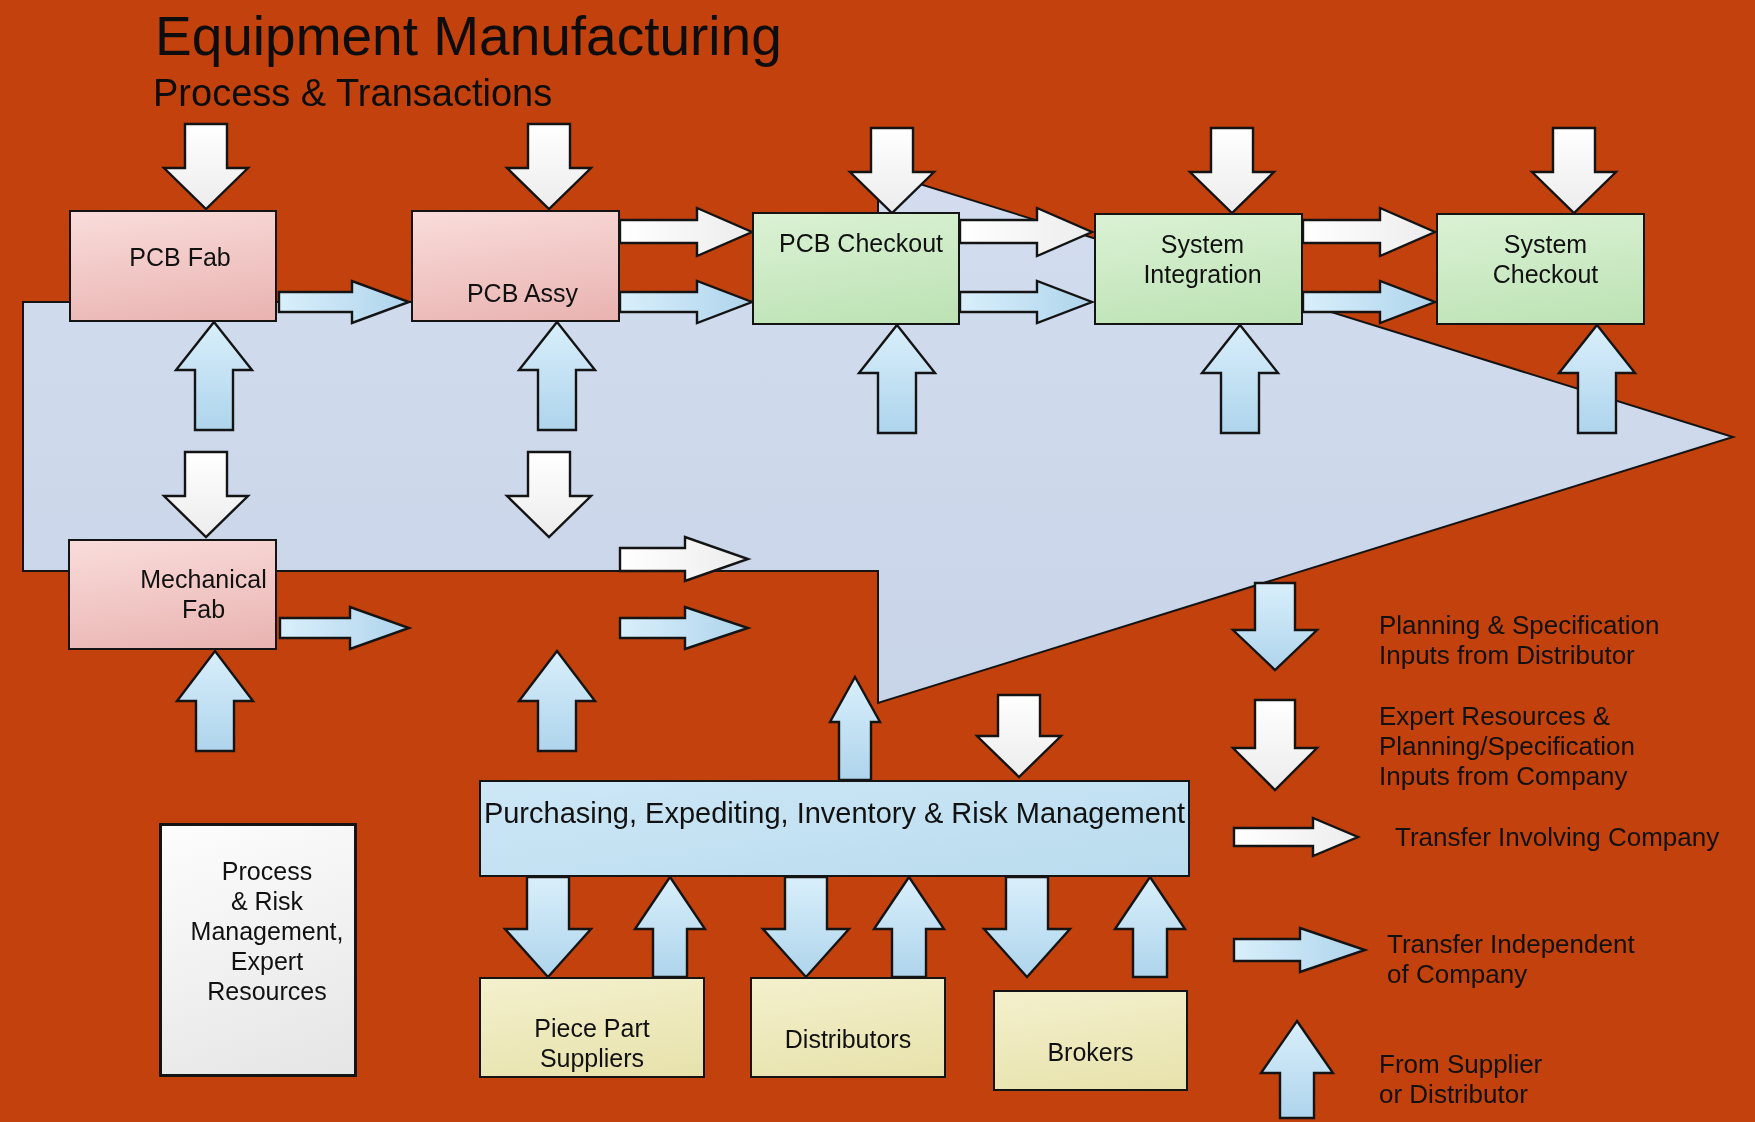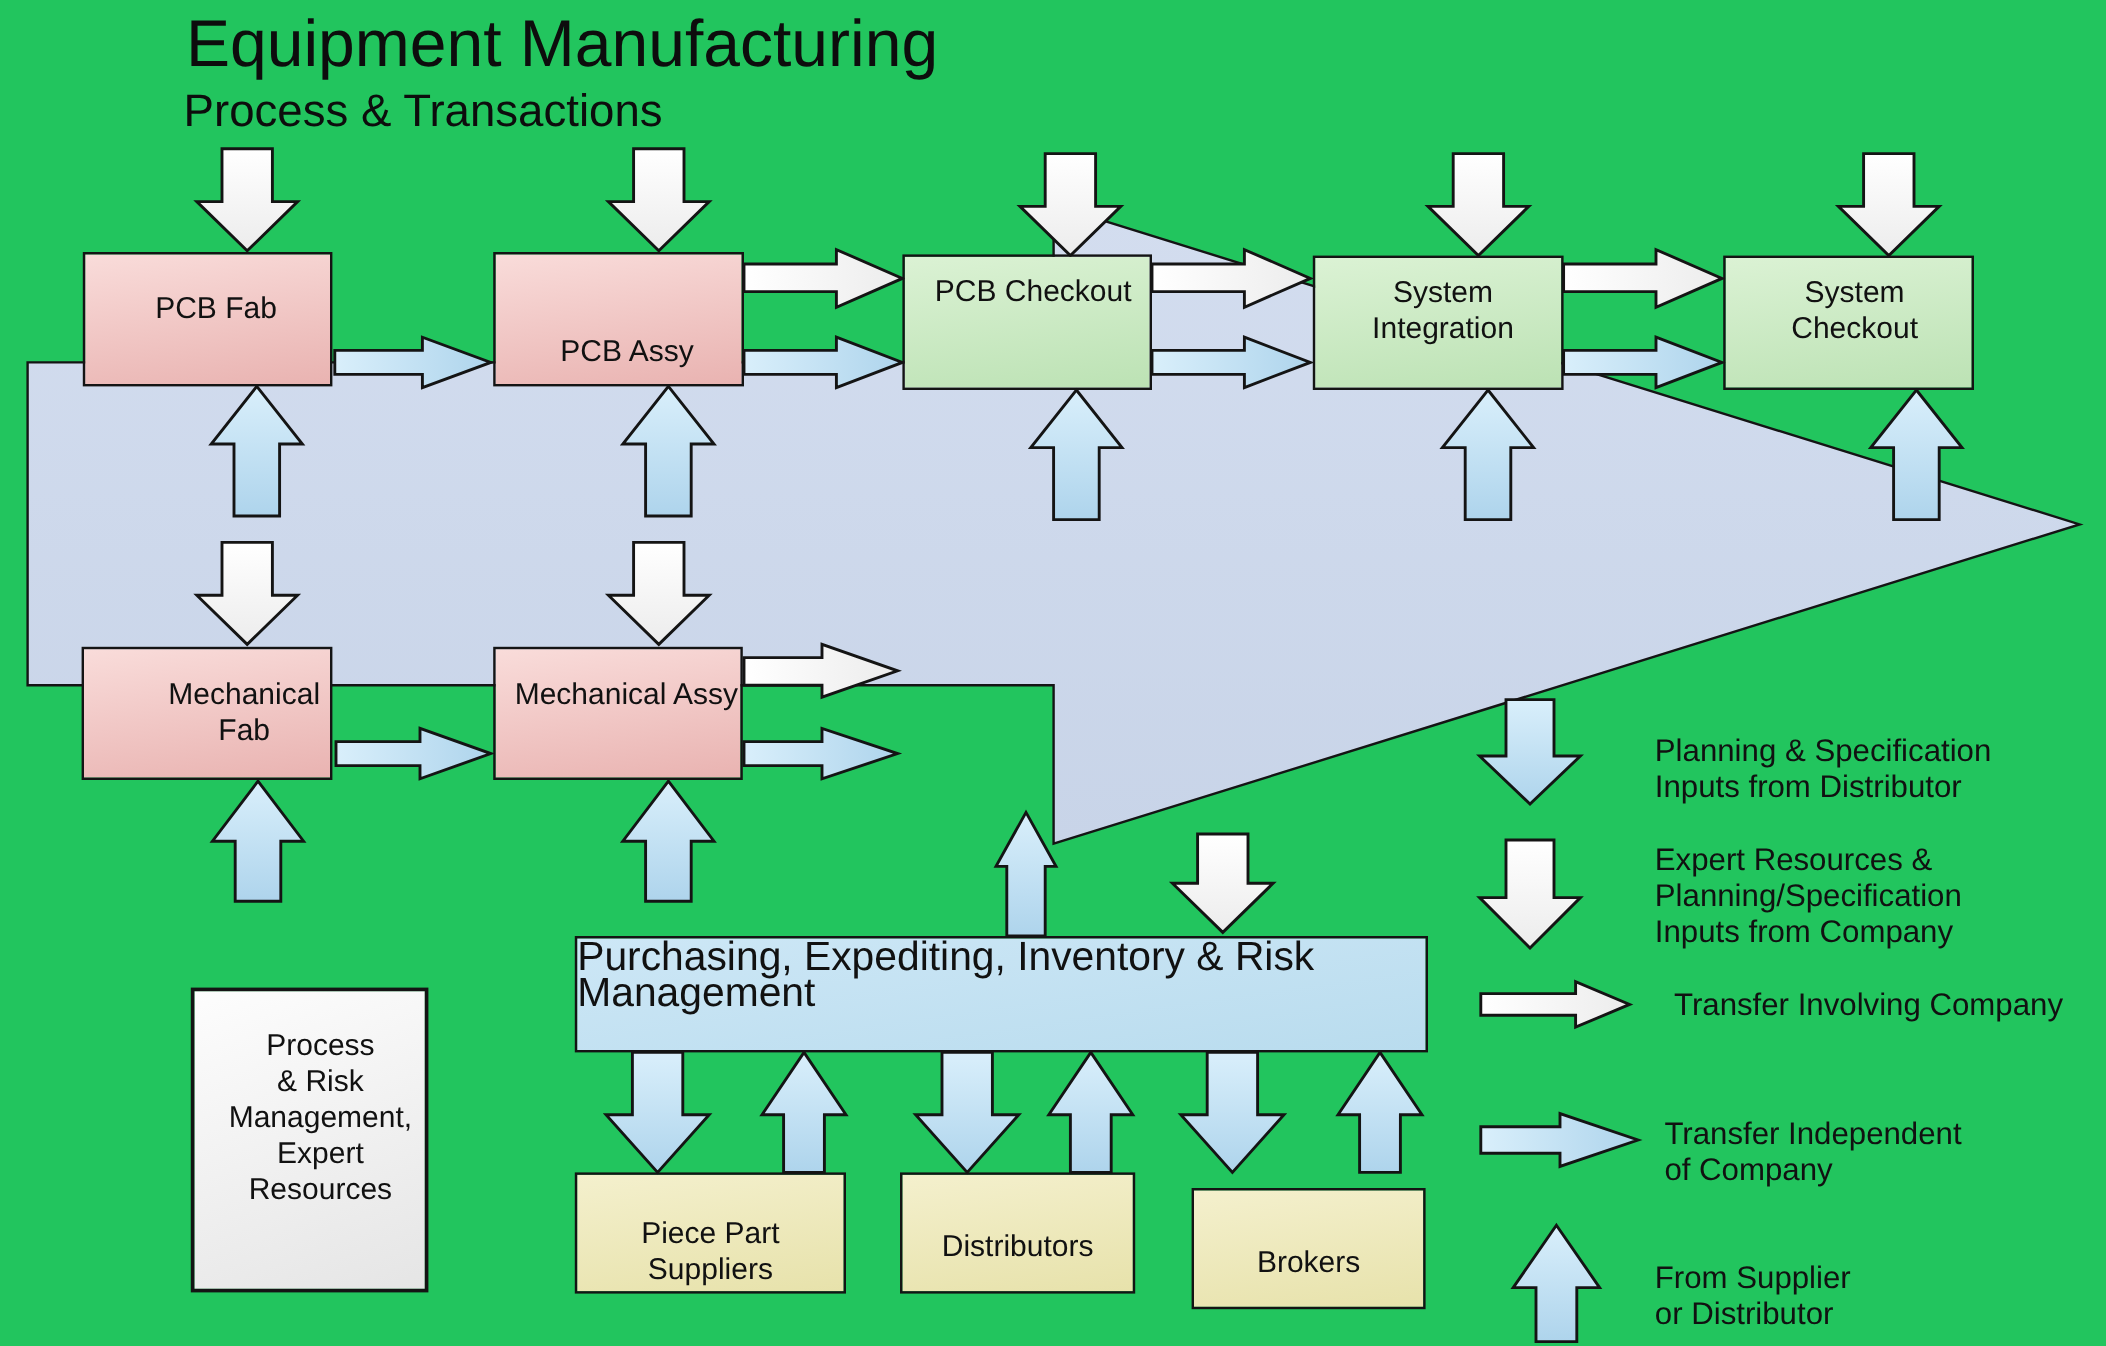--- a/index.html
+++ b/index.html
@@ -1,17 +1,17 @@
 <!DOCTYPE html>
 <html style="--pink-light: #f9dcda; --pink-dark: #e9b3b1; --green-light: #dbf2d4; --green-dark: #bce2b4; --yellow-light: #f4f0cd; --yellow-dark: #e7e2ab; --bar-light: #cde7f6; --bar-dark: #b9dcee; --note-light: #fdfdfd; --note-dark: #e5e5e5; --big-arrow-fill: #cdd9eb; --blue-arrow-light: #d9effb; --blue-arrow-dark: #aed4ec; --white-arrow-light: #ffffff; --white-arrow-dark: #ececec; --outline: #141414;"><head>
 <meta charset="utf-8">
 <style>
   html,body{margin:0;padding:0;background:#ffffff;}
   #canvas{
-    position:relative;width:1755px;height:1122px;background:#22c55e;overflow:hidden;
+    position:relative;width:1755px;height:1122px;background:#c2410c;overflow:hidden;
     font-family:"Liberation Sans", sans-serif;color:#111;
   }
   #shape-layer{position:absolute;left:0;top:0;width:1755px;height:1122px;}
   .node{
     position:absolute;box-sizing:border-box;border:2.5px solid #141414;
   }
   .pink{background:linear-gradient(172deg,var(--pink-light,#f9dcda),var(--pink-dark,#e9b3b1));}
   .green{background:linear-gradient(172deg,var(--green-light,#dbf2d4),var(--green-dark,#bce2b4));}
   .yellow{background:linear-gradient(172deg,var(--yellow-light,#f4f0cd),var(--yellow-dark,#e7e2ab));}
   .bluebar{background:linear-gradient(172deg,var(--bar-light,#cde7f6),var(--bar-dark,#b9dcee));}
@@ -126,26 +126,23 @@
   <div class="node green" style="left:1094px;top:213px;width:209px;height:112px;">
     <div class="label" style="padding:14px 0 0 8px;">System Integration</div>
   </div>
   <div class="node green" style="left:1436px;top:213px;width:209px;height:112px;">
     <div class="label" style="padding:14px 0 0 10px;">System Checkout</div>
   </div>
 
   <div class="node pink" style="left:68px;top:539px;width:209px;height:111px;padding-left:48px;">
     <div class="label" style="padding:23px 0 0 14px;">Mechanical Fab</div>
   </div>
-  <div class="node pink" style="left:411px;top:539px;width:208px;height:111px;">
-    <div class="label" style="padding:23px 0 0 14px;">Mechanical Assy</div>
-  </div>
 
   <div class="node bluebar" style="left:479px;top:780px;width:711px;height:97px;">
-    <div class="label" style="text-align:left;font-size:34px;">Purchasing, Expediting, Inventory &amp; Risk Management</div>
+    <div class="label" style="padding-top:16px;text-align:center;font-size:29px;">Purchasing, Expediting, Inventory &amp; Risk Management</div>
   </div>
 
   <div class="node yellow" style="left:479px;top:977px;width:226px;height:101px;">
     <div class="label" style="padding-top:34px;text-align:center;">Piece Part
 Suppliers</div>
   </div>
   <div class="node yellow" style="left:750px;top:977px;width:196px;height:101px;">
     <div class="label" style="padding-top:45px;text-align:center;">Distributors</div>
   </div>
   <div class="node yellow" style="left:993px;top:990px;width:195px;height:101px;">

